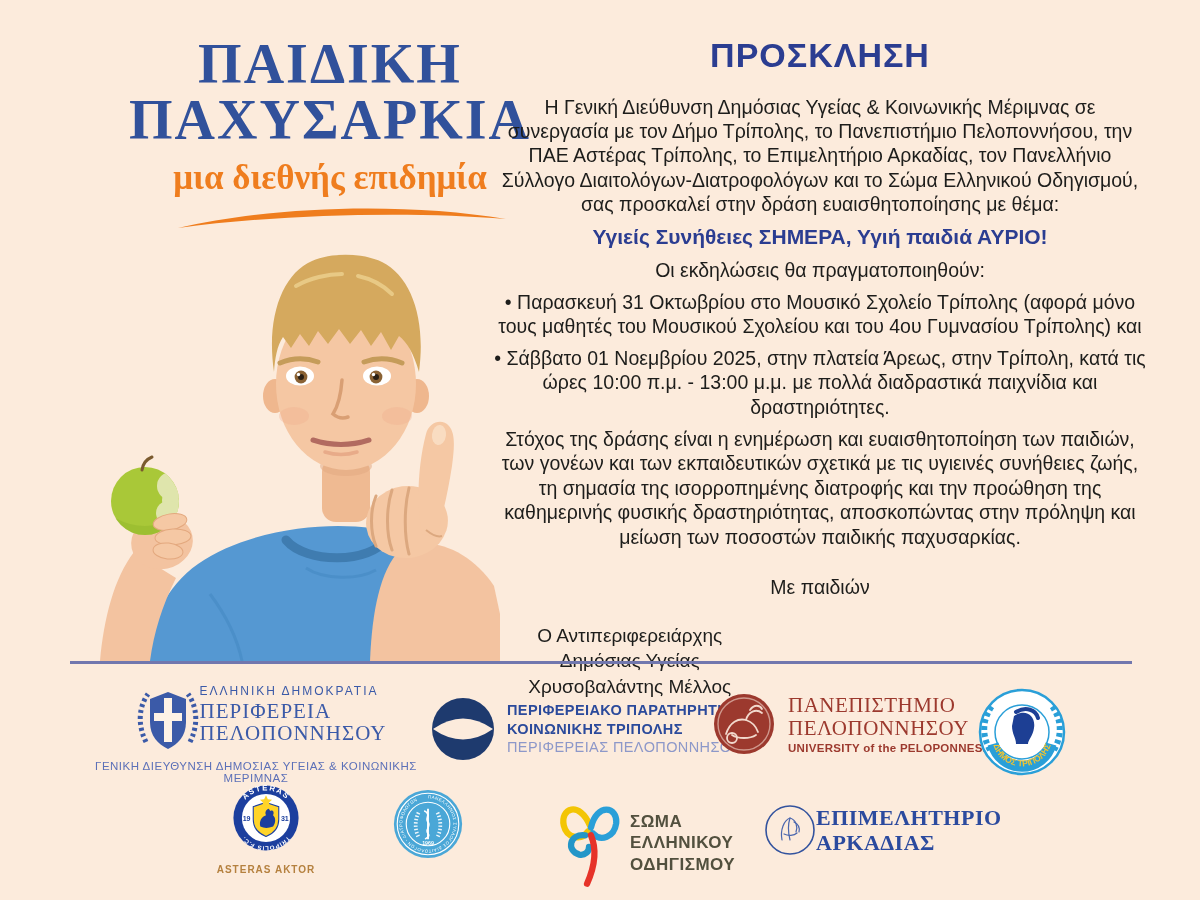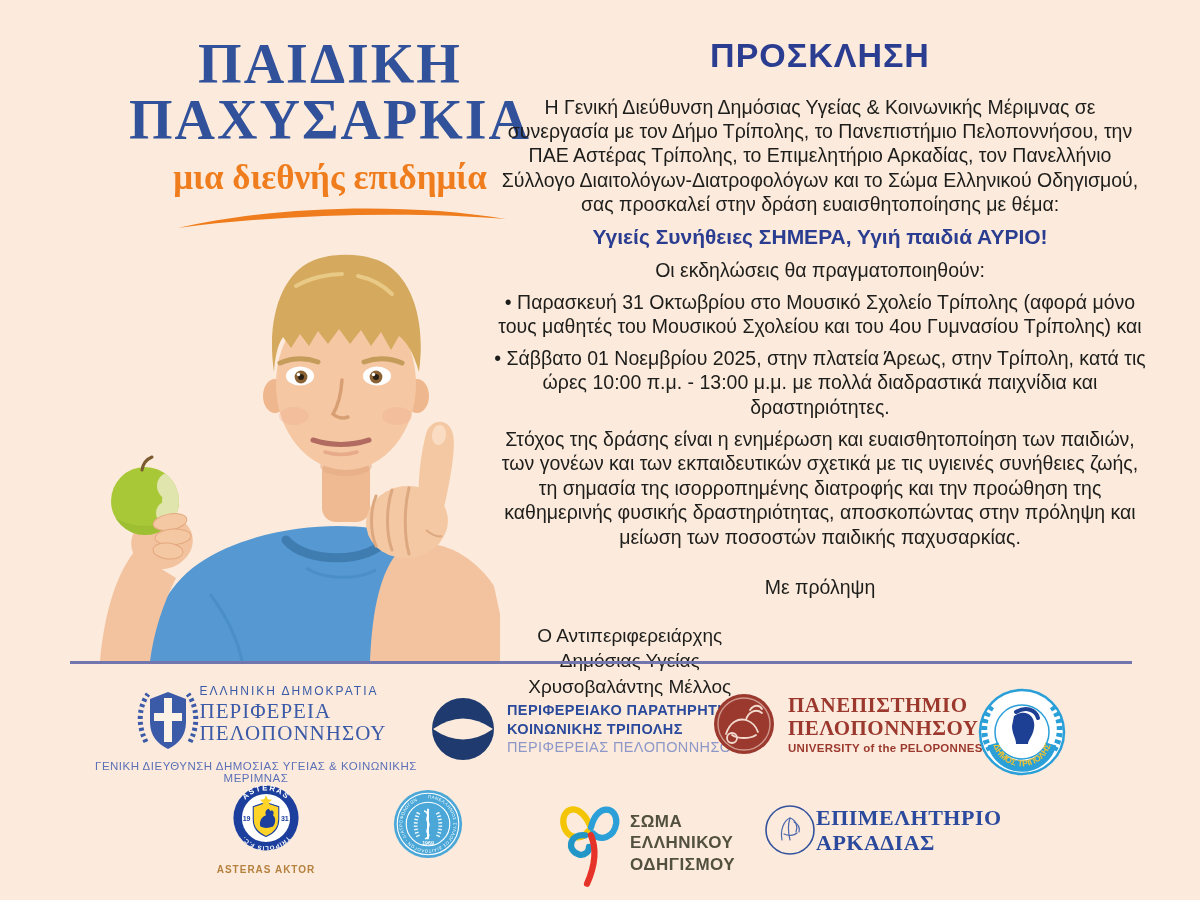--- a/index.html
+++ b/index.html
@@ -44,21 +44,21 @@
   .lg-region-main{font-family:"Liberation Serif",serif;font-size:21px;line-height:1.05;letter-spacing:1px;}
   .lg-region-cap{margin-top:6px;font-size:11.5px;letter-spacing:.5px;color:#5c70b8;}
 
   .lg-obs{left:430px;top:696px;display:flex;align-items:center;gap:11px;}
   .lg-obs-col{text-align:left;}
   .lg-obs-l1,.lg-obs-l2{font-size:14.5px;font-weight:bold;color:#2b4a9b;line-height:1.3;letter-spacing:.4px;}
   .lg-obs-l3{font-size:14.5px;color:#8d98c9;line-height:1.3;letter-spacing:.4px;}
 
   .lg-uni{left:712px;top:692px;display:flex;align-items:center;gap:12px;}
   .lg-uni-col{text-align:left;color:#9c392e;}
-  .lg-uni-main{font-family:"Liberation Serif",serif;font-weight:bold;font-size:21px;line-height:1.1;letter-spacing:.5px;}
+  .lg-uni-main{font-family:"Liberation Serif",serif;font-weight:normal;font-size:21px;line-height:1.1;letter-spacing:.5px;}
   .lg-uni-sub{font-size:11.5px;font-weight:bold;margin-top:2px;letter-spacing:.3px;}
 
   .lg-trip{left:978px;top:688px;}
 
   .lg-ast{left:214px;top:784px;width:104px;text-align:center;}
   .lg-ast-cap{margin-top:8px;font-size:10px;font-weight:bold;letter-spacing:1px;color:#b5813f;}
 
   .lg-diet{left:392px;top:788px;}
 
   .lg-seo{left:558px;top:796px;display:flex;align-items:center;gap:10px;}
@@ -149,21 +149,21 @@
   </svg>
 
   <section class="invite">
     <h1>ΠΡΟΣΚΛΗΣΗ</h1>
     <p class="intro">Η Γενική Διεύθυνση Δημόσιας Υγείας &amp; Κοινωνικής Μέριμνας σε συνεργασία με τον Δήμο Τρίπολης, το Πανεπιστήμιο Πελοποννήσου, την ΠΑΕ Αστέρας Τρίπολης, το Επιμελητήριο Αρκαδίας, τον Πανελλήνιο Σύλλογο Διαιτολόγων-Διατροφολόγων και το Σώμα Ελληνικού Οδηγισμού, σας προσκαλεί στην δράση ευαισθητοποίησης με θέμα:</p>
     <p class="theme">Υγιείς Συνήθειες ΣΗΜΕΡΑ, Υγιή παιδιά ΑΥΡΙΟ!</p>
     <p class="events-intro">Οι εκδηλώσεις θα πραγματοποιηθούν:</p>
     <p class="bullet">• Παρασκευή 31 Οκτωβρίου στο Μουσικό Σχολείο Τρίπολης (αφορά μόνο τους μαθητές του Μουσικού Σχολείου και του 4ου Γυμνασίου Τρίπολης) και</p>
     <p class="bullet">• Σάββατο 01 Νοεμβρίου 2025, στην πλατεία Άρεως, στην Τρίπολη, κατά τις ώρες 10:00 π.μ. - 13:00 μ.μ. με πολλά διαδραστικά παιχνίδια και δραστηριότητες.</p>
     <p class="goal">Στόχος της δράσης είναι η ενημέρωση και ευαισθητοποίηση των παιδιών, των γονέων και των εκπαιδευτικών σχετικά με τις υγιεινές συνήθειες ζωής, τη σημασία της ισορροπημένης διατροφής και την προώθηση της καθημερινής φυσικής δραστηριότητας, αποσκοπώντας στην πρόληψη και μείωση των ποσοστών παιδικής παχυσαρκίας.</p>
-    <p class="closing">Με πρόληψη</p>
+    <p class="closing">Με παιδιών</p>
     <div class="sigs">
       <div class="sig sig-left">
         <div>Ο Αντιπεριφερειάρχης</div>
         <div>Δημόσιας Υγείας</div>
         <div>Χρυσοβαλάντης Μέλλος</div>
       </div>
     </div>
   </section>
 
   <div class="divider"></div>

